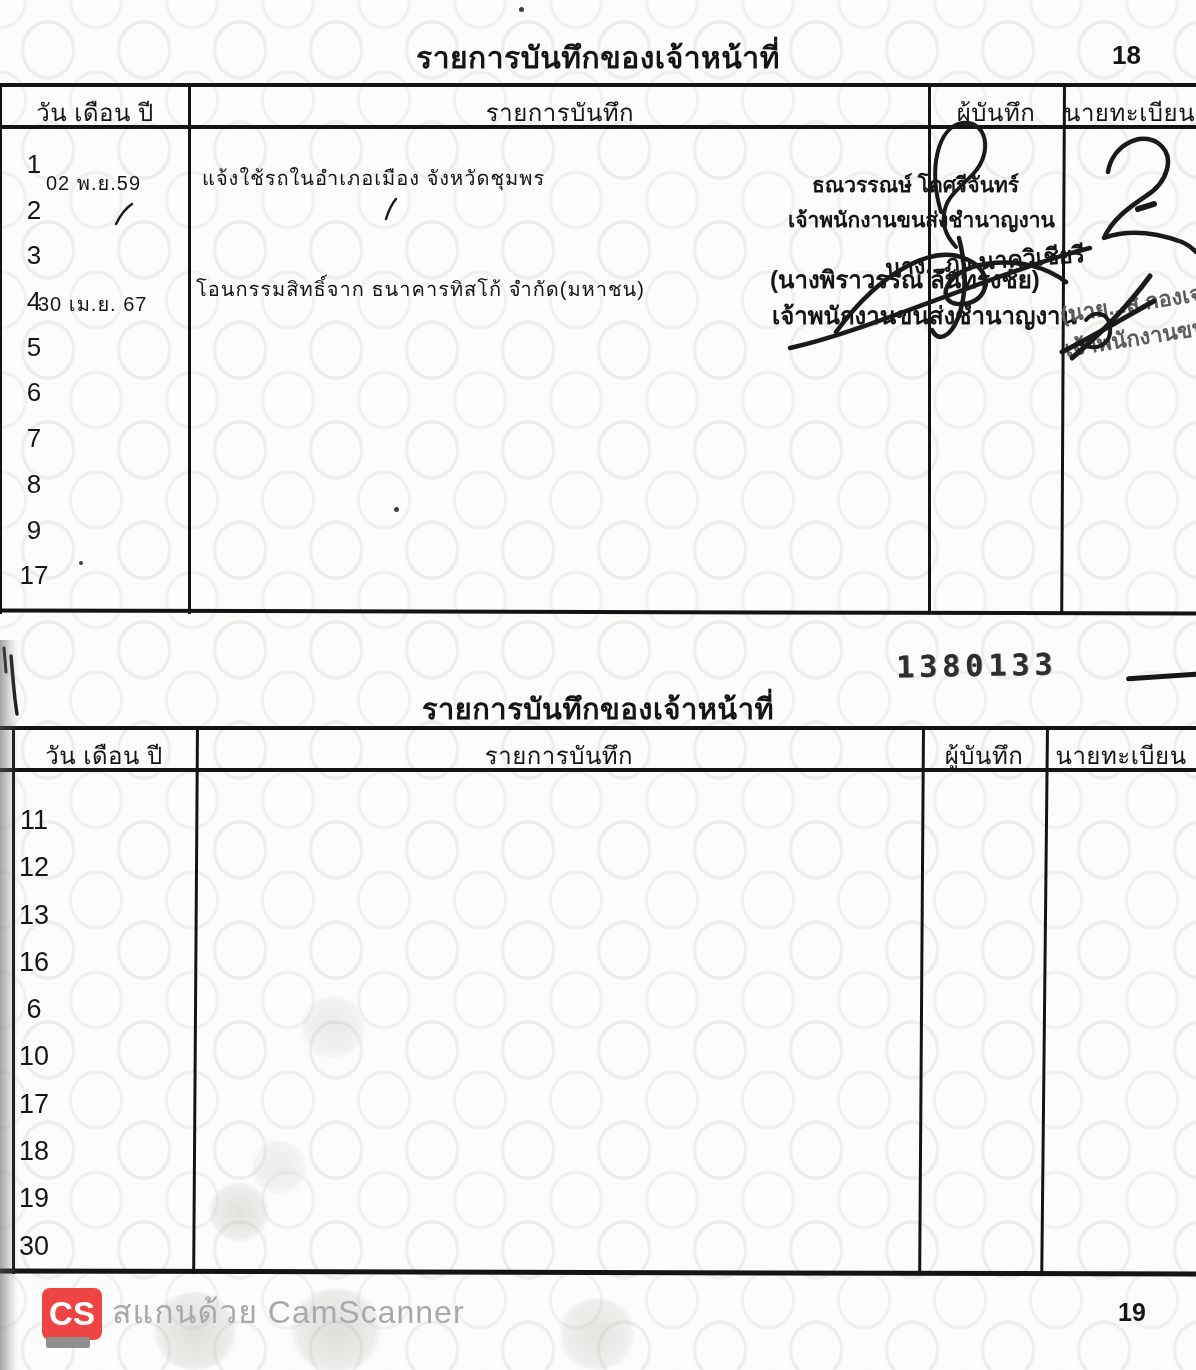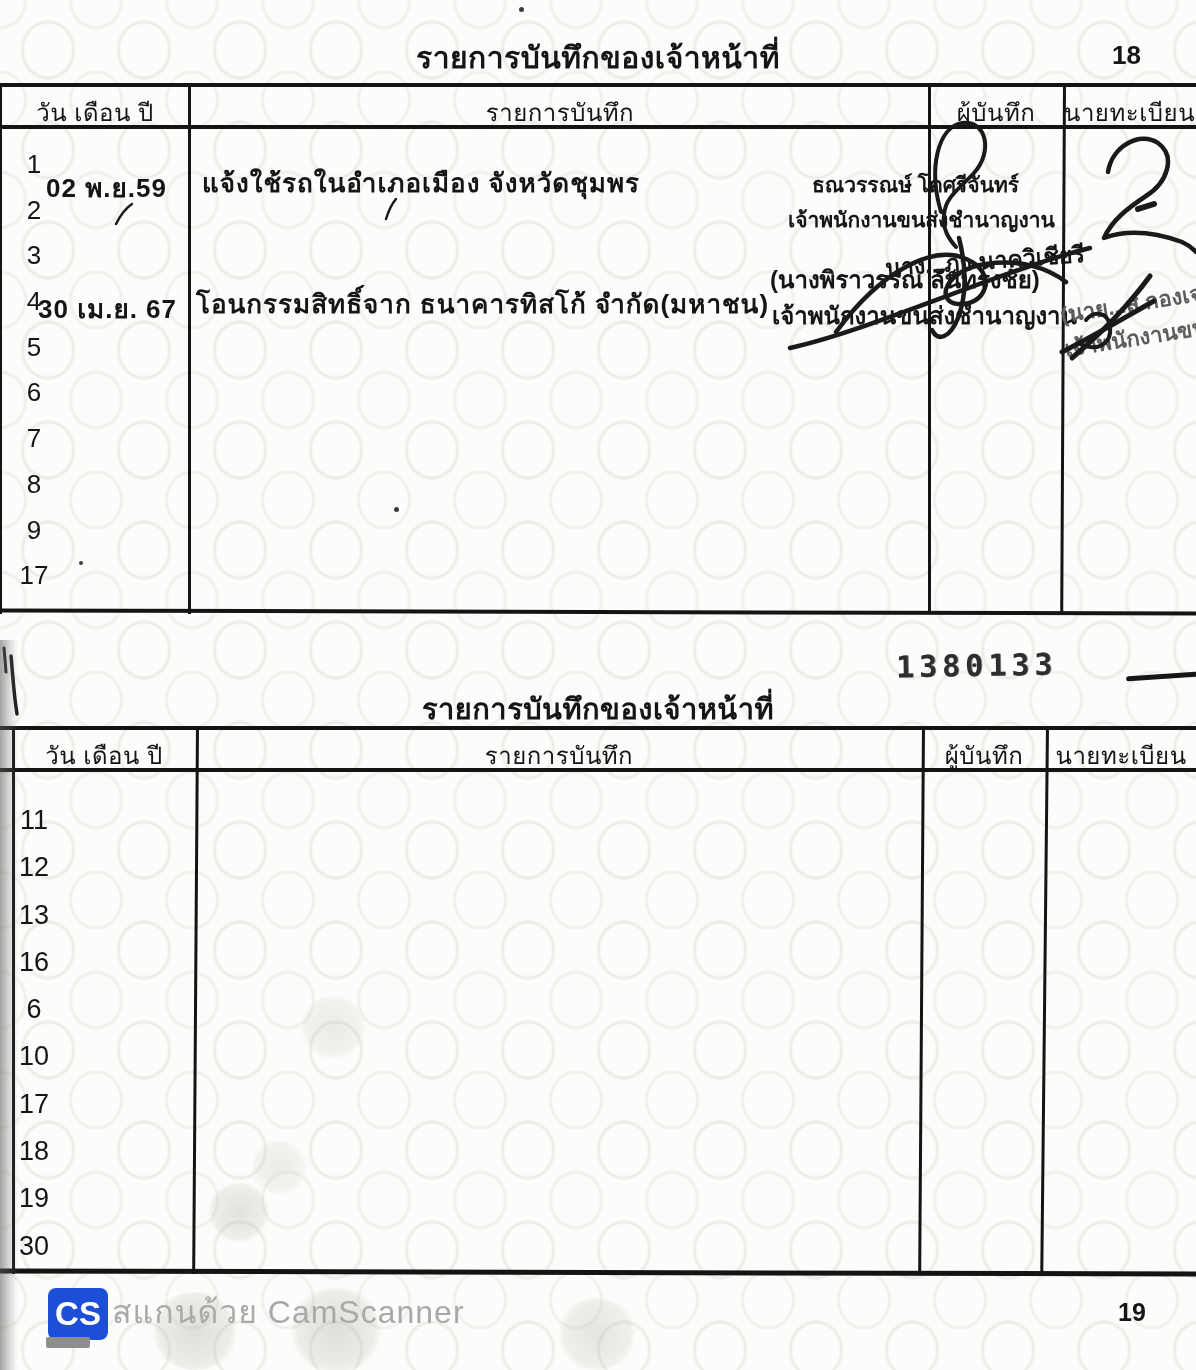--- a/index.html
+++ b/index.html
@@ -26,43 +26,43 @@
   .vline{position:absolute;background:#141414;}
 
   .title{font-size:30px;font-weight:bold;letter-spacing:.5px;}
   .pageno{font-size:26px;font-weight:bold;}
   .hdr{font-size:24px;position:absolute;text-align:center;letter-spacing:.5px;}
 
   .rownums{position:absolute;left:8px;width:52px;}
   .rownums .rep-item{height:45.7px;line-height:45.7px;font-size:26px;text-align:center;}
   .rownums2 .rep-item{height:47.3px;line-height:47.3px;font-size:27px;}
 
-  .typed{position:absolute;font-weight:bold;font-size:26px;letter-spacing:1px;white-space:nowrap;}
+  .typed{position:absolute;font-weight:normal;font-size:20px;letter-spacing:1px;white-space:nowrap;}
   .stamp{position:absolute;font-weight:bold;white-space:nowrap;}
   .stamp-gray{color:#5c5c5c;}
 
   .stampnum{
     position:absolute;left:896px;top:648px;
     font-family:"DejaVu Sans Mono",monospace;font-size:30px;font-weight:bold;
     letter-spacing:5px;color:#2e2e2e;transform:rotate(-1deg);
     text-shadow:1px 0 0 rgba(46,46,46,.6);
   }
   .pen-dash{position:absolute;left:1126px;top:674px;width:72px;height:5px;background:#161616;border-radius:3px;transform:rotate(-4deg);}
 
   .edge-shadow{
     position:absolute;left:0;top:640px;width:18px;height:730px;
     background:linear-gradient(to right, rgba(90,92,88,.55), rgba(120,122,118,.25) 55%, rgba(255,255,255,0));
   }
   .blotch{position:absolute;border-radius:50%;background:radial-gradient(circle, rgba(140,148,135,.28) 0%, rgba(150,158,145,.16) 60%, rgba(255,255,255,0) 72%);}
   .dot{position:absolute;width:5px;height:5px;border-radius:50%;background:#3d3d3d;}
 
   
   .cs-logo{
-    position:absolute;left:48px;top:1288px;width:60px;height:52px;
-    background:#1d4ed8;border-radius:8px;color:#fff;
+    position:absolute;left:42px;top:1288px;width:60px;height:52px;
+    background:#ef4444;border-radius:8px;color:#fff;
     font-size:33px;font-weight:bold;text-align:center;line-height:52px;
     font-family:"Liberation Sans",sans-serif;
   }
   .cs-tab{position:absolute;left:46px;top:1337px;width:44px;height:11px;background:#8e8e8e;border-radius:2px;}
   .wm-text{
     position:absolute;left:112px;top:1286px;
     font-size:32px;color:#a9a9a9;letter-spacing:1px;white-space:nowrap;
   }
   .page19{position:absolute;left:1118px;top:1298px;font-size:25px;font-weight:bold;}
 
@@ -102,21 +102,21 @@
     <div class="rep-item">6</div>
     <div class="rep-item">7</div>
     <div class="rep-item">8</div>
     <div class="rep-item">9</div>
     <div class="rep-item">17</div>
   </div>
 
 <div class="typed" style="left:46px;top:167px;">02 พ.ย.59</div>
 <div class="typed" style="left:202px;top:162px;">แจ้งใช้รถในอำเภอเมือง จังหวัดชุมพร</div>
 <div class="typed" style="left:38px;top:288px;">30 เม.ย. 67</div>
-<div class="typed" style="left:196px;top:283px;">โอนกรรมสิทธิ์จาก ธนาคารทิสโก้ จำกัด(มหาชน)</div>
+<div class="typed" style="left:196px;top:273px;">โอนกรรมสิทธิ์จาก ธนาคารทิสโก้ จำกัด(มหาชน)</div>
 
 <div class="stamp" style="left:812px;top:168px;font-size:21px;">ธณวรรณษ์ โตศรีจันทร์</div>
 <div class="stamp" style="left:788px;top:203px;font-size:21px;">เจ้าพนักงานขนส่งชำนาญงาน</div>
 <div class="stamp" style="left:884px;top:250px;font-size:23px;transform:rotate(-4deg);transform-origin:left top;">นาง...ฎา นาควิเชียรี</div>
 <div class="stamp" style="left:770px;top:260px;font-size:24px;">(นางพิราวรรณ ลันทรงชัย)</div>
 <div class="stamp" style="left:772px;top:296px;font-size:24px;">เจ้าพนักงานขนส่งชำนาญงาน</div>
 <div class="stamp stamp-gray" style="left:1058px;top:298px;font-size:22px;transform:rotate(-9deg);transform-origin:left top;">(นาย...ส กองเจ</div>
 <div class="stamp stamp-gray" style="left:1062px;top:332px;font-size:22px;transform:rotate(-9deg);transform-origin:left top;">เจ้าพนักงานขนส่งอ</div>
 
 <svg class="overlay" width="1196" height="1370" viewBox="0 0 1196 1370">

